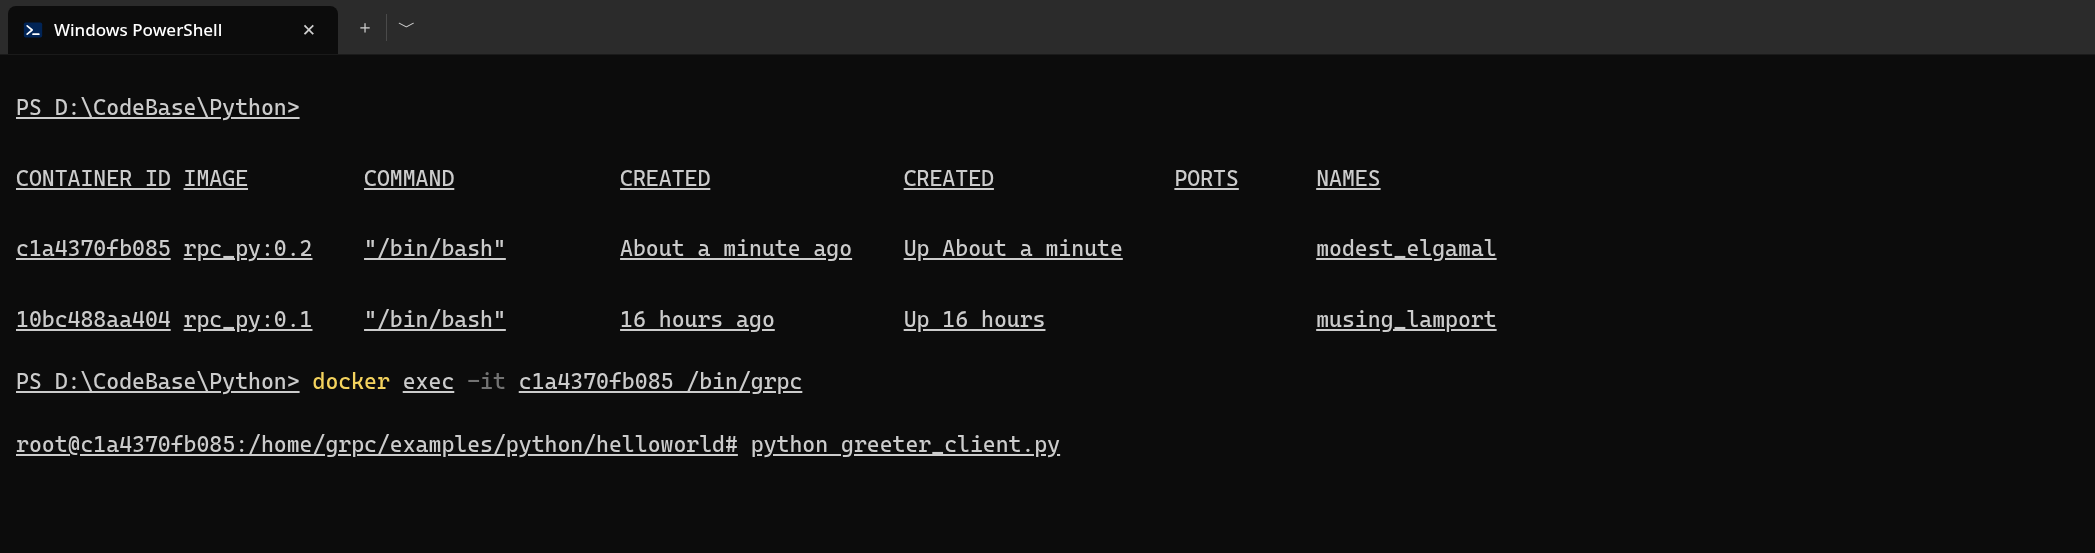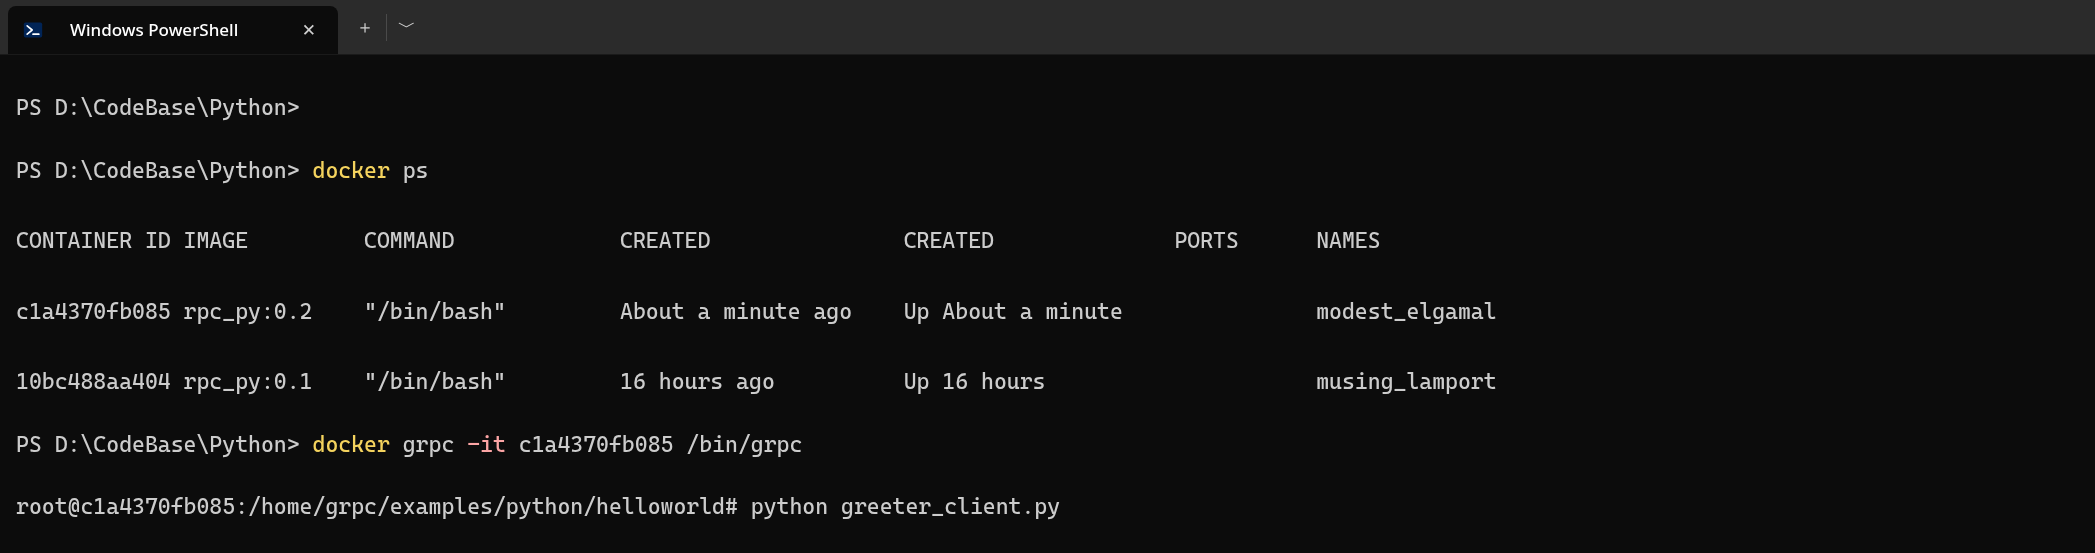--- a/index.html
+++ b/index.html
@@ -20,21 +20,21 @@
     display: flex;
     align-items: stretch;
     user-select: none;
     border-bottom: 1px solid #1a1a1a;
   }
   .tab {
     background: #0c0c0c;
     display: flex;
     align-items: center;
     padding: 0 16px 0 14px;
-    gap: 26px;
+    gap: 10px;
     min-width: 330px;
     border-top-left-radius: 8px;
     border-top-right-radius: 8px;
     margin-top: 6px;
     margin-left: 8px;
     position: relative;
   }
   .tab .icon-box {
     width: 22px; height: 22px;
     display: inline-flex; align-items: center; justify-content: center;
@@ -80,22 +80,22 @@
     background: #4a4a4a;
   }
 
   
   .term {
     padding: 6px 16px 10px 16px;
     white-space: pre;
   }
   .line { display: block; }
   .yellow { color: #f4d35e; }   
-  .gray   { color: #fca5a5; }   
-  .plain  { color: #cccccc; }   
+  .gray   { color: #737373; }   
+  .plain  { color: #cccccc; text-decoration: underline; }   
 
   
   .row { display: block; }
   .c-id      { display: inline-block; width: 11ch; margin-right: 2ch; }
   .c-image   { display: inline-block; width: 12ch; margin-right: 2ch; }
   .c-command { display: inline-block; width: 16ch; margin-right: 2ch; }
   .c-created { display: inline-block; width: 20ch; margin-right: 2ch; margin-left: 24px; }
   .c-status  { display: inline-block; width: 19ch; margin-right: 2ch; }
   .c-ports   { display: inline-block; width: 9ch;  margin-right: 2ch; }
   .c-names   { display: inline-block; margin-top: 8px; }
@@ -121,22 +121,21 @@
       <span>＋</span>
     </span>
     <span class="tab-action-btn sep">
       <span>﹀</span>
     </span>
   </div>
 </div>
 
 <div class="term">
 <span class="line"><span class="plain">PS D:\CodeBase\Python&gt;</span></span>
-<span class="line"><span class="plain">PS D:\CodeBase\Python&gt;</span> <span class="yellow">docker</span> <span class="plain">ps</span></span>
 <span class="row"><span class="c-id plain">CONTAINER ID</span><span class="c-image plain">IMAGE</span><span class="c-command plain">COMMAND</span><span class="c-created plain">CREATED</span><span class="c-status plain">CREATED</span><span class="c-ports plain">PORTS</span><span class="c-names plain">NAMES</span></span>
 <span class="row"><span class="c-id plain">c1a4370fb085</span><span class="c-image plain">rpc_py:0.2</span><span class="c-command plain">"/bin/bash"</span><span class="c-created plain">About a minute ago</span><span class="c-status plain">Up About a minute</span><span class="c-ports plain"></span><span class="c-names plain">modest_elgamal</span></span>
 <span class="row"><span class="c-id plain">10bc488aa404</span><span class="c-image plain">rpc_py:0.1</span><span class="c-command plain">"/bin/bash"</span><span class="c-created plain">16 hours ago</span><span class="c-status plain">Up 16 hours</span><span class="c-ports plain"></span><span class="c-names plain">musing_lamport</span></span>
-<span class="line"><span class="plain">PS D:\CodeBase\Python&gt;</span> <span class="yellow">docker</span> <span class="plain">grpc</span> <span class="gray">-it</span> <span class="plain">c1a4370fb085 /bin/grpc</span></span>
+<span class="line"><span class="plain">PS D:\CodeBase\Python&gt;</span> <span class="yellow">docker</span> <span class="plain">exec</span> <span class="gray">-it</span> <span class="plain">c1a4370fb085 /bin/grpc</span></span>
 <span class="line"><span class="plain">root@c1a4370fb085:/home/grpc/examples/python/helloworld#</span> <span class="plain">python greeter_client.py</span></span>
 
 
 
 </div>
 
 </body></html>

